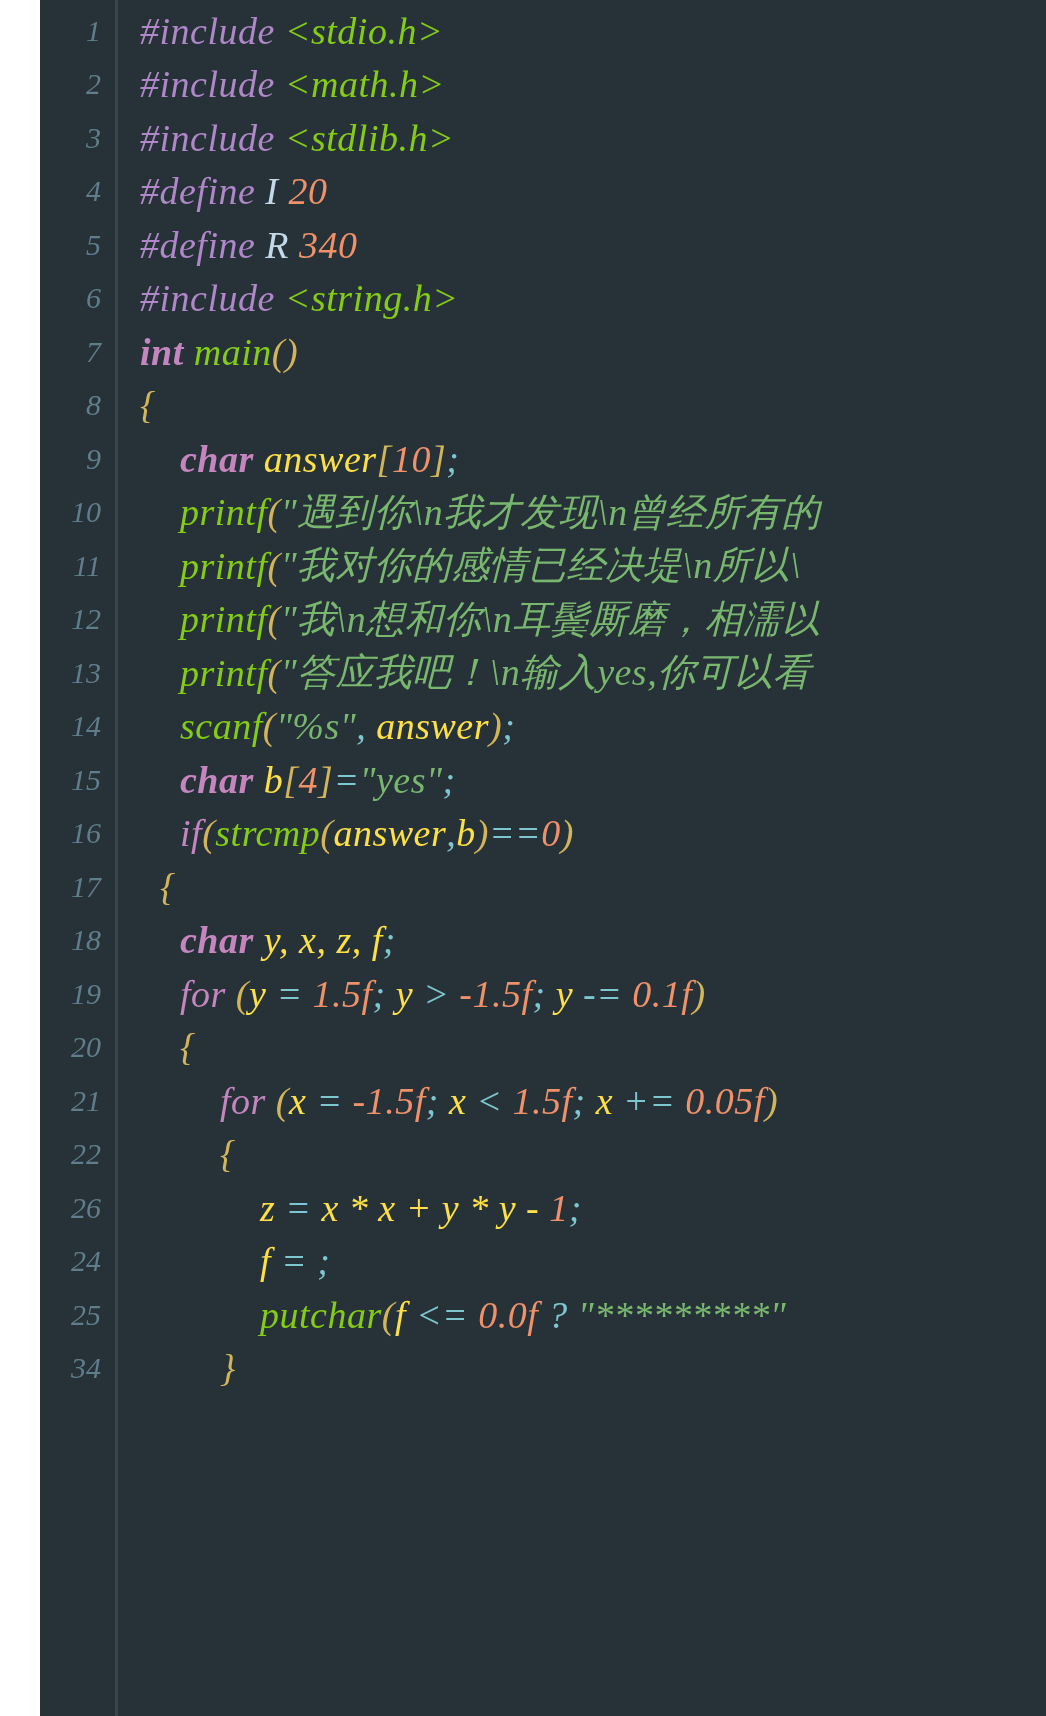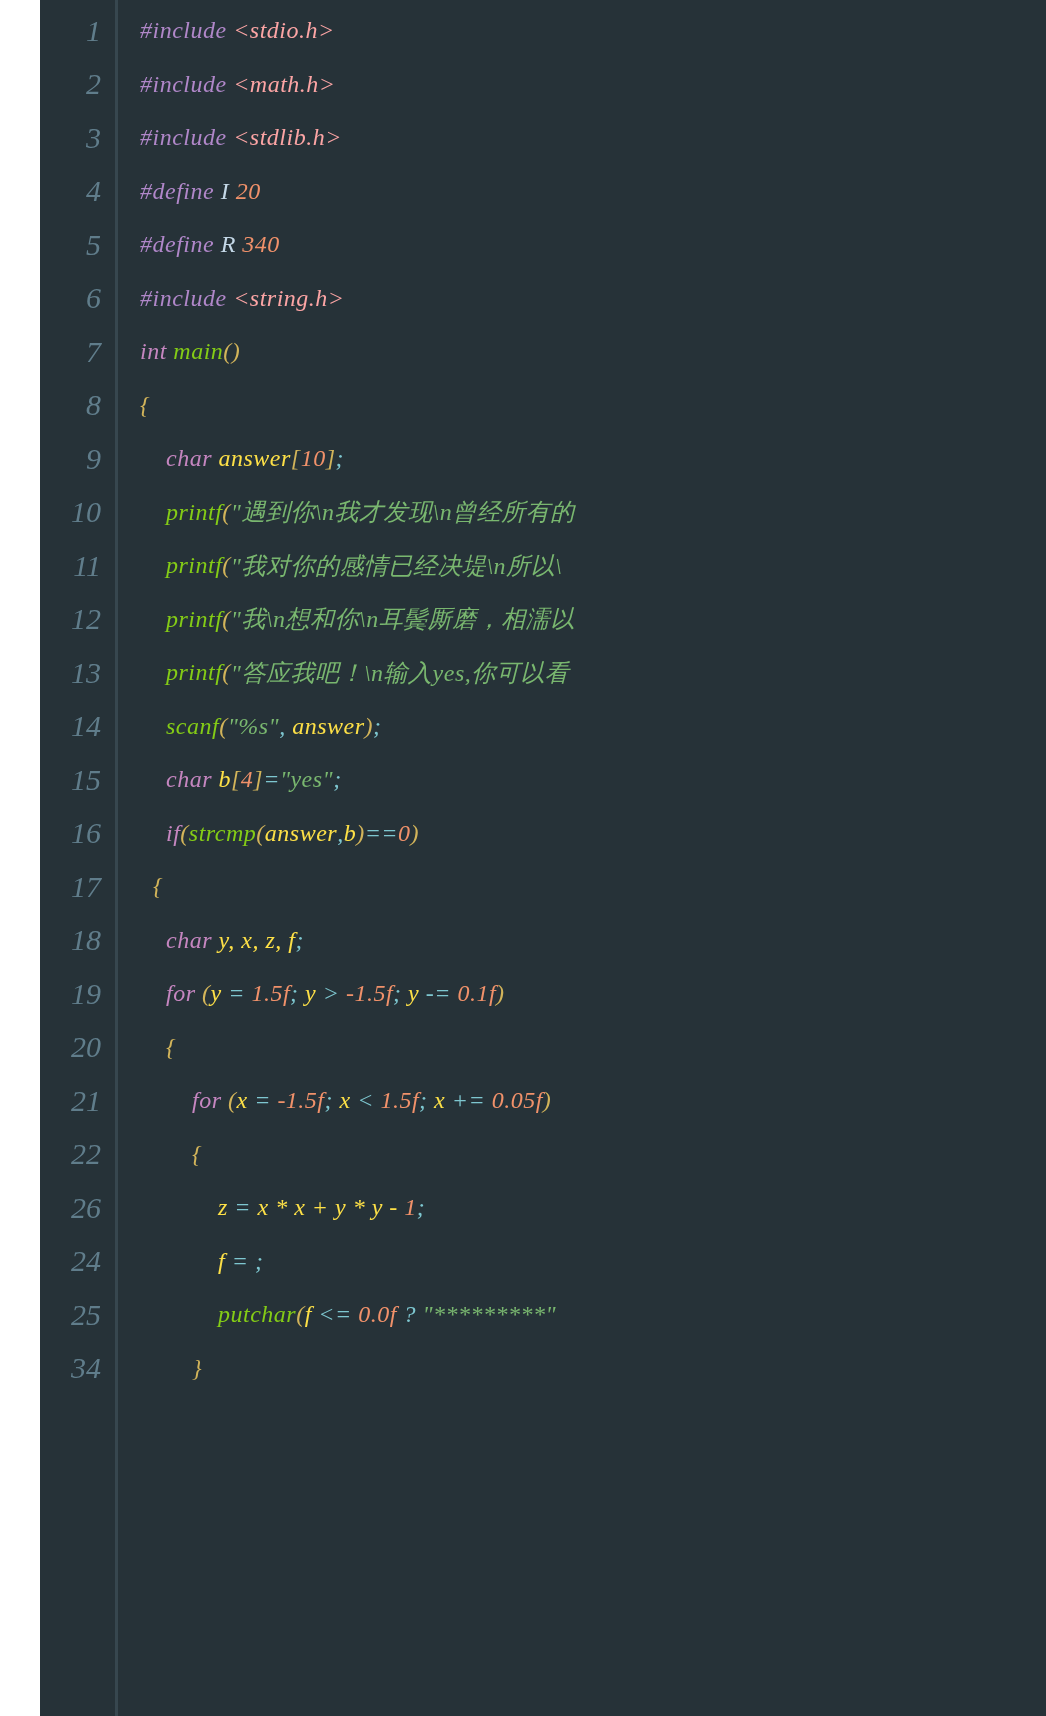--- a/index.html
+++ b/index.html
@@ -46,29 +46,29 @@
     flex: 1;
     padding-top: 4px;
     padding-left: 22px;
     overflow: hidden;
   }
   .code-line {
     height: 53.5px;
     display: flex;
     align-items: center;
     white-space: pre;
-    font-size: 24px;
+    font-size: 38px;
     letter-spacing: 0.5px;
     text-align: right;
   }
   .tok-pre   { color: #b087c9; }   
-  .tok-inc   { color: #fca5a5; font-style: italic; }   
+  .tok-inc   { color: #84cc16; font-style: italic; }   
   .tok-macro { color: #c4d8e7; }   
   .tok-num   { color: #f0916a; }   
-  .tok-type  { color: #c586c0; }   
+  .tok-type  { color: #c586c0; font-weight: bold; }   
   .tok-func  { color: #84cc16; }   
   .tok-paren { color: #d2b45a; }   
   .tok-brace { color: #d2b45a; }
   .tok-var   { color: #fde047; }   
   .tok-str   { color: #79b76f; }   
   .tok-kw    { color: #c586c0; font-style: italic; }   
   .tok-op    { color: #7ec7d0; }   
   .tok-punct { color: #7ec7d0; }   
 </style>
 </head>

